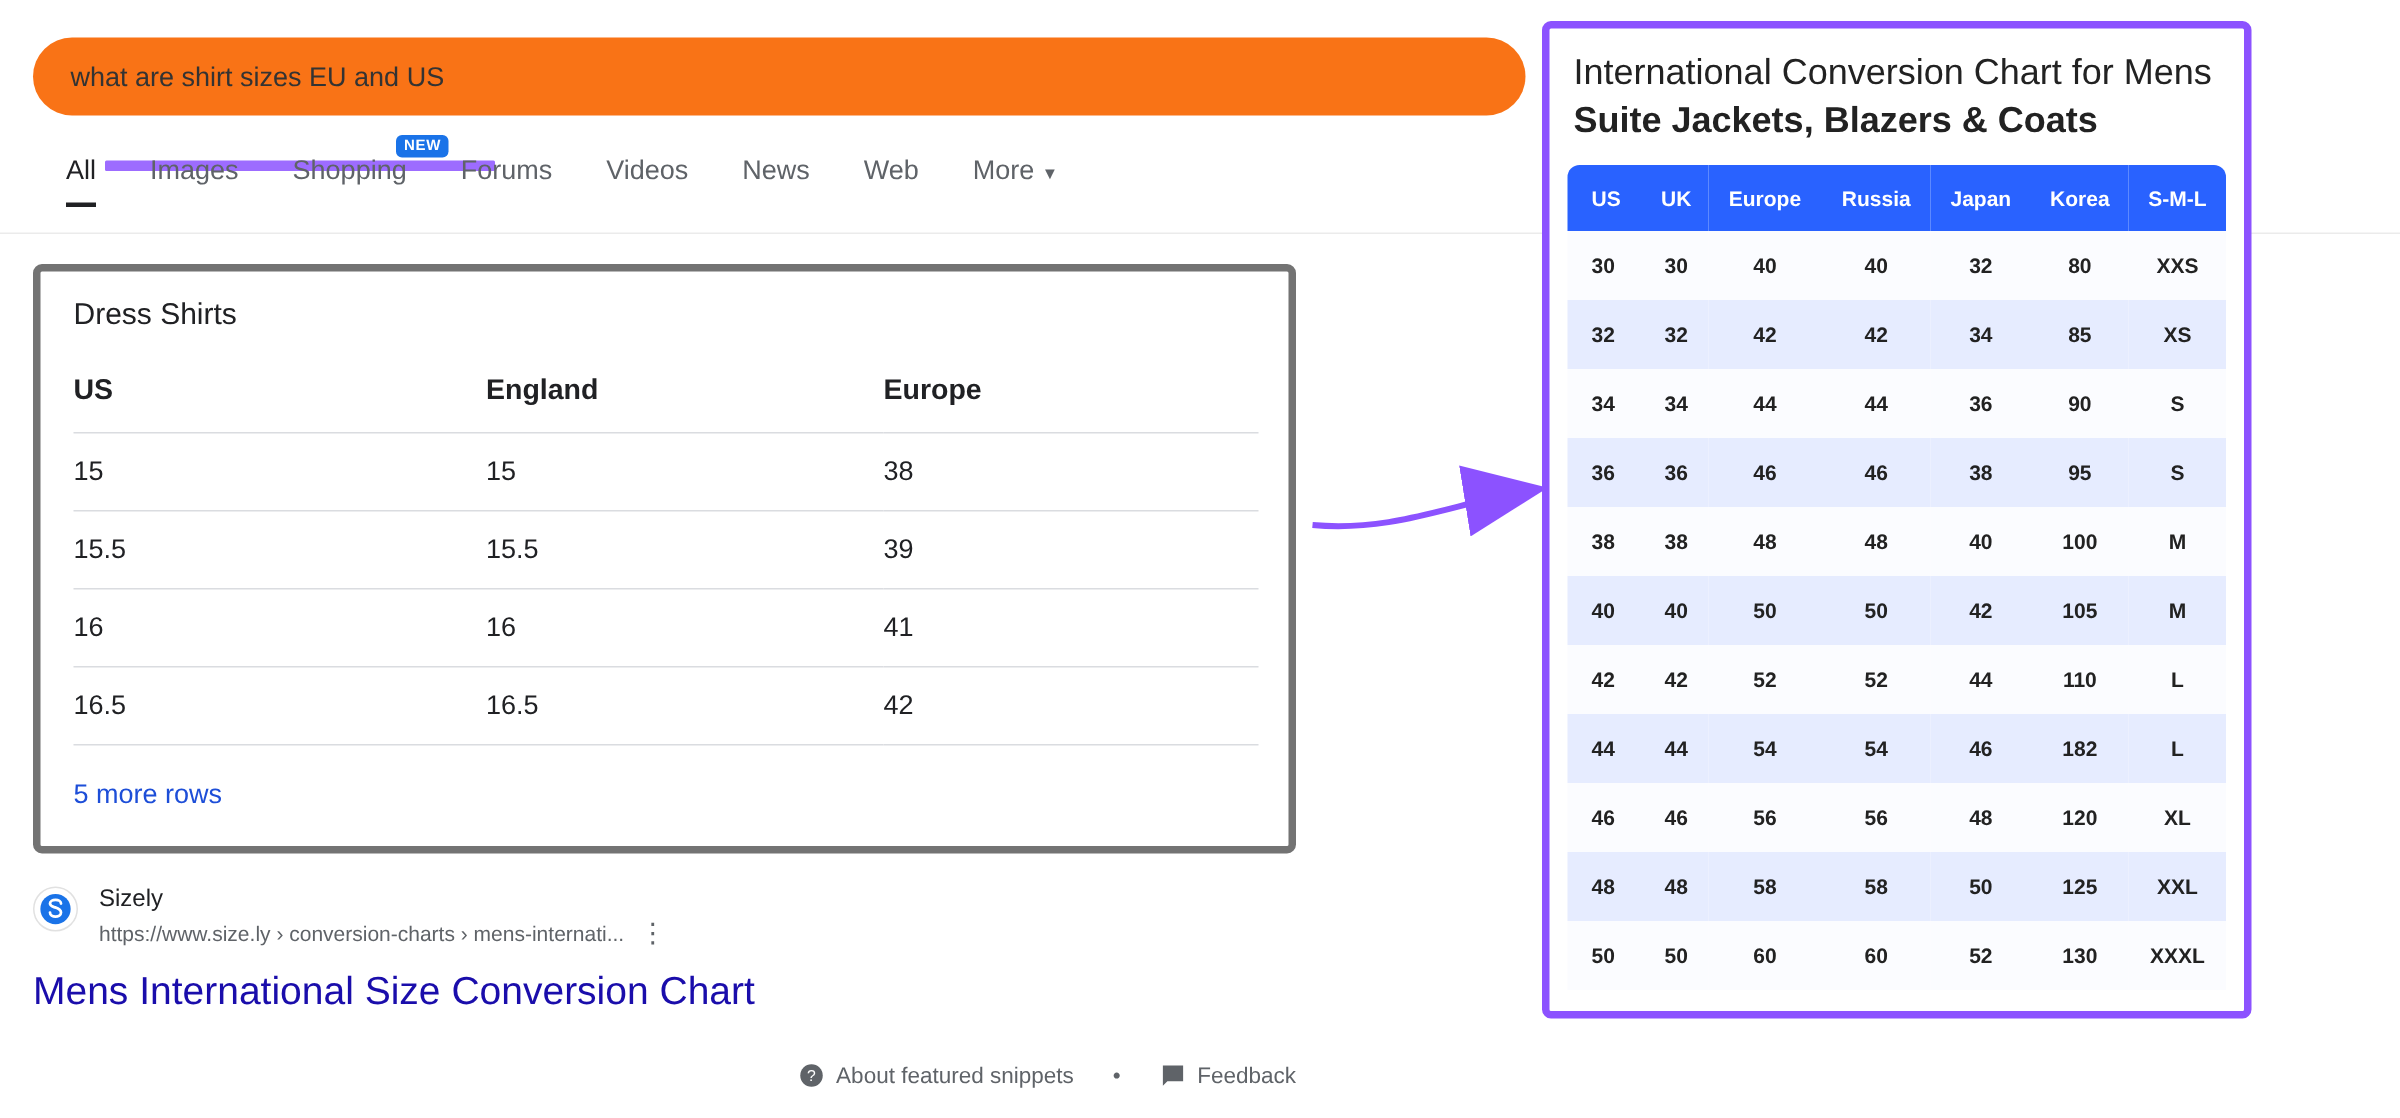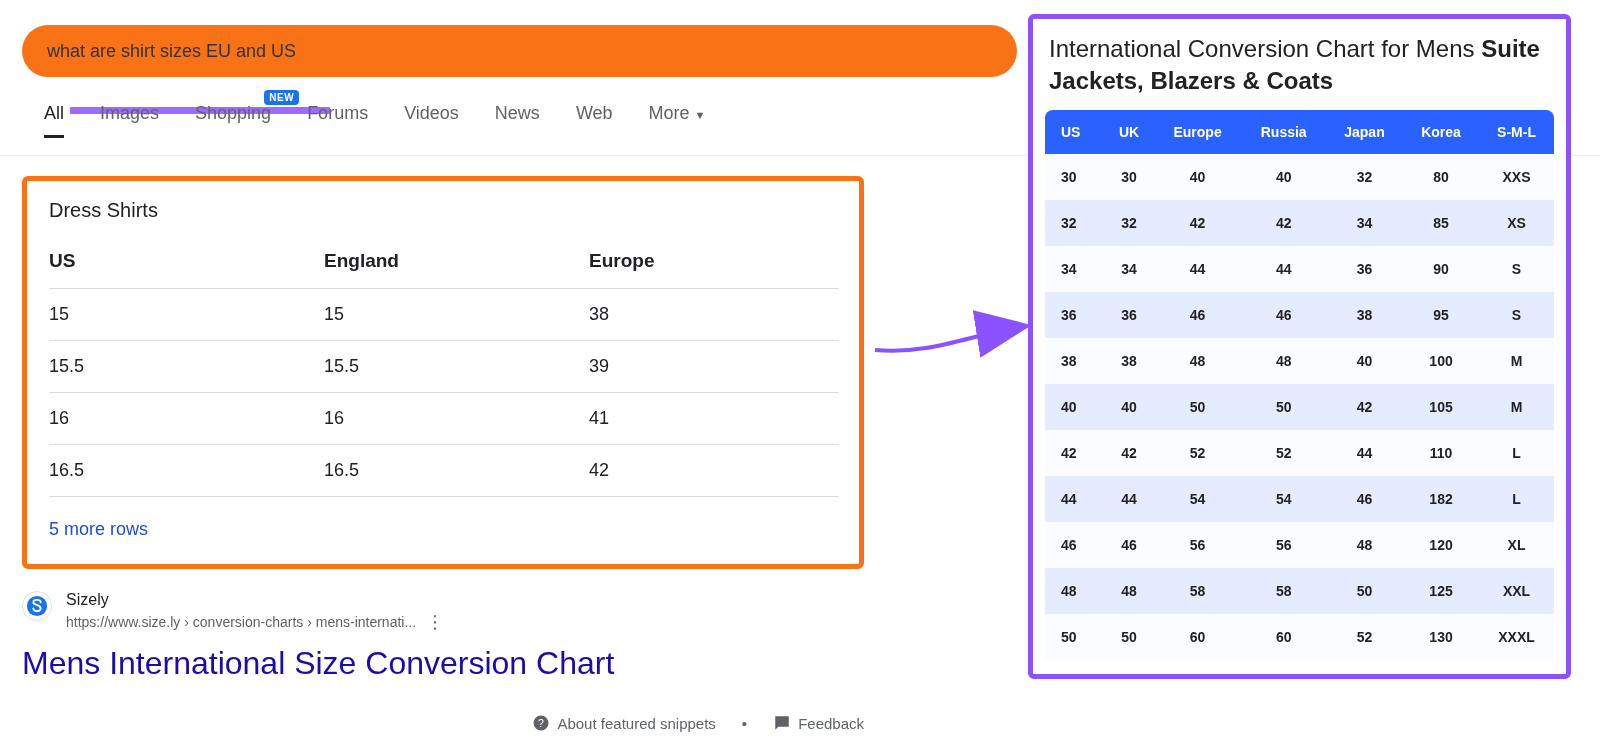--- a/index.html
+++ b/index.html
@@ -13,49 +13,49 @@
 
   .tabs { display: flex; gap: 36px; align-items: center; margin-top: 26px; padding-left: 22px; font-size: 18px; color: #5f6368; position: relative; }
   .tab { cursor: pointer; position: relative; padding-bottom: 6px; }
   .tab.active { color: #202124; font-weight: 500; }
   .tab.active::after { content: ""; position: absolute; left: 0; right: 0; bottom: -8px; height: 3px; background: #202124; }
   .badge-new { position: absolute; top: -13px; right: -28px; background: #1a73e8; color: #fff; font-size: 10px; font-weight: 700; padding: 2px 5px; border-radius: 4px; letter-spacing: .5px; }
   .more-caret { font-size: 11px; margin-left: 5px; color: #5f6368; }
   .tabs-divider { position: absolute; left: 0; top: 155px; width: 1600px; height: 1px; background: #ebebeb; }
 
   
-  .snippet-card { margin-top: 46px; border: 5px solid #f97316; border-radius: 6px; padding: 18px 22px 24px; width: 842px; background: #fff; }
+  .snippet-card { margin-top: 46px; border: 5px solid #737373; border-radius: 6px; padding: 18px 22px 24px; width: 842px; background: #fff; }
   .snippet-heading { font-size: 20px; color: #202124; margin-bottom: 28px; font-weight: 400; }
   .snippet-table { width: 790px; border-collapse: collapse; }
   .snippet-table th { text-align: left; font-size: 19px; font-weight: 700; padding: 0 0 16px 0; }
   .snippet-table td { font-size: 18px; padding: 15px 0; border-top: 1px solid #dadce0; }
   .snippet-table tr:last-child td { border-bottom: 1px solid #dadce0; }
   .col1 { width: 275px; }
   .col2 { width: 265px; }
   .more-rows { color: #1d4ed8; font-size: 18px; margin-top: 22px; cursor: pointer; display: inline-block; }
 
   
   .result { margin-top: 22px; display: flex; align-items: flex-start; gap: 14px; }
   .favicon { width: 30px; height: 30px; border-radius: 50%; background: #fff; border: 1px solid #e1e1e1; display: flex; align-items: center; justify-content: center; }
   .favicon svg { width: 22px; height: 22px; }
   .result-meta .site { font-size: 16px; color: #202124; }
   .result-meta .crumb { font-size: 14px; color: #5f6368; margin-top: 2px; display: flex; align-items: center; gap: 10px; text-align: right; }
   .dots3 { font-size: 18px; color: #5f6368; cursor: pointer; }
-  .result-title { color: #1a0dab; font-size: 32px; margin-top: 12px; cursor: pointer; }
+  .result-title { color: #1a0dab; font-size: 26px; margin-top: 12px; cursor: pointer; }
 
   .footer-row { display: flex; justify-content: flex-end; gap: 26px; align-items: center; font-size: 15px; color: #5f6368; margin-top: 32px; width: 842px; }
   .footer-sep { color: #5f6368; }
   .foot-link { display: inline-flex; align-items: center; gap: 7px; cursor: pointer; }
   .q-icon, .fb-icon { width: 18px; height: 18px; fill: #5f6368; }
 
   
   .arrow { position: absolute; left: 870px; top: 305px; width: 160px; height: 60px; }
 
   
-  .right-card { position: absolute; left: 1028px; top: 14px; width: 543px; border: 5px solid #8c52ff; border-radius: 6px; background: #fff; padding: 10px 12px 14px; }
+  .right-card { position: absolute; left: 1028px; top: 14px; width: 473px; border: 5px solid #8c52ff; border-radius: 6px; background: #fff; padding: 10px 12px 14px; }
   .chart-title { font-size: 24px; line-height: 1.35; color: #222; font-weight: 400; margin: 4px 4px 12px; }
   .chart-title b { font-weight: 700; }
   .chart-table { width: 100%; border-collapse: separate; border-spacing: 0; font-size: 14px; }
   .chart-table thead th { background: #2962ff; color: #fff; font-weight: 700; padding: 14px 8px; text-align: center; }
   .chart-table thead th:first-child { border-top-left-radius: 8px; text-align: left; padding-left: 16px; }
   .chart-table thead th:last-child { border-top-right-radius: 8px; }
   .chart-table tbody td { padding: 15px 8px; text-align: center; font-weight: 700; color: #222; }
   .chart-table tbody td:first-child { text-align: left; padding-left: 16px; }
   .chart-table tbody tr:nth-child(odd) td { background: #fbfcff; }
   .chart-table tbody tr:nth-child(even) td { background: #e6ecff; }

